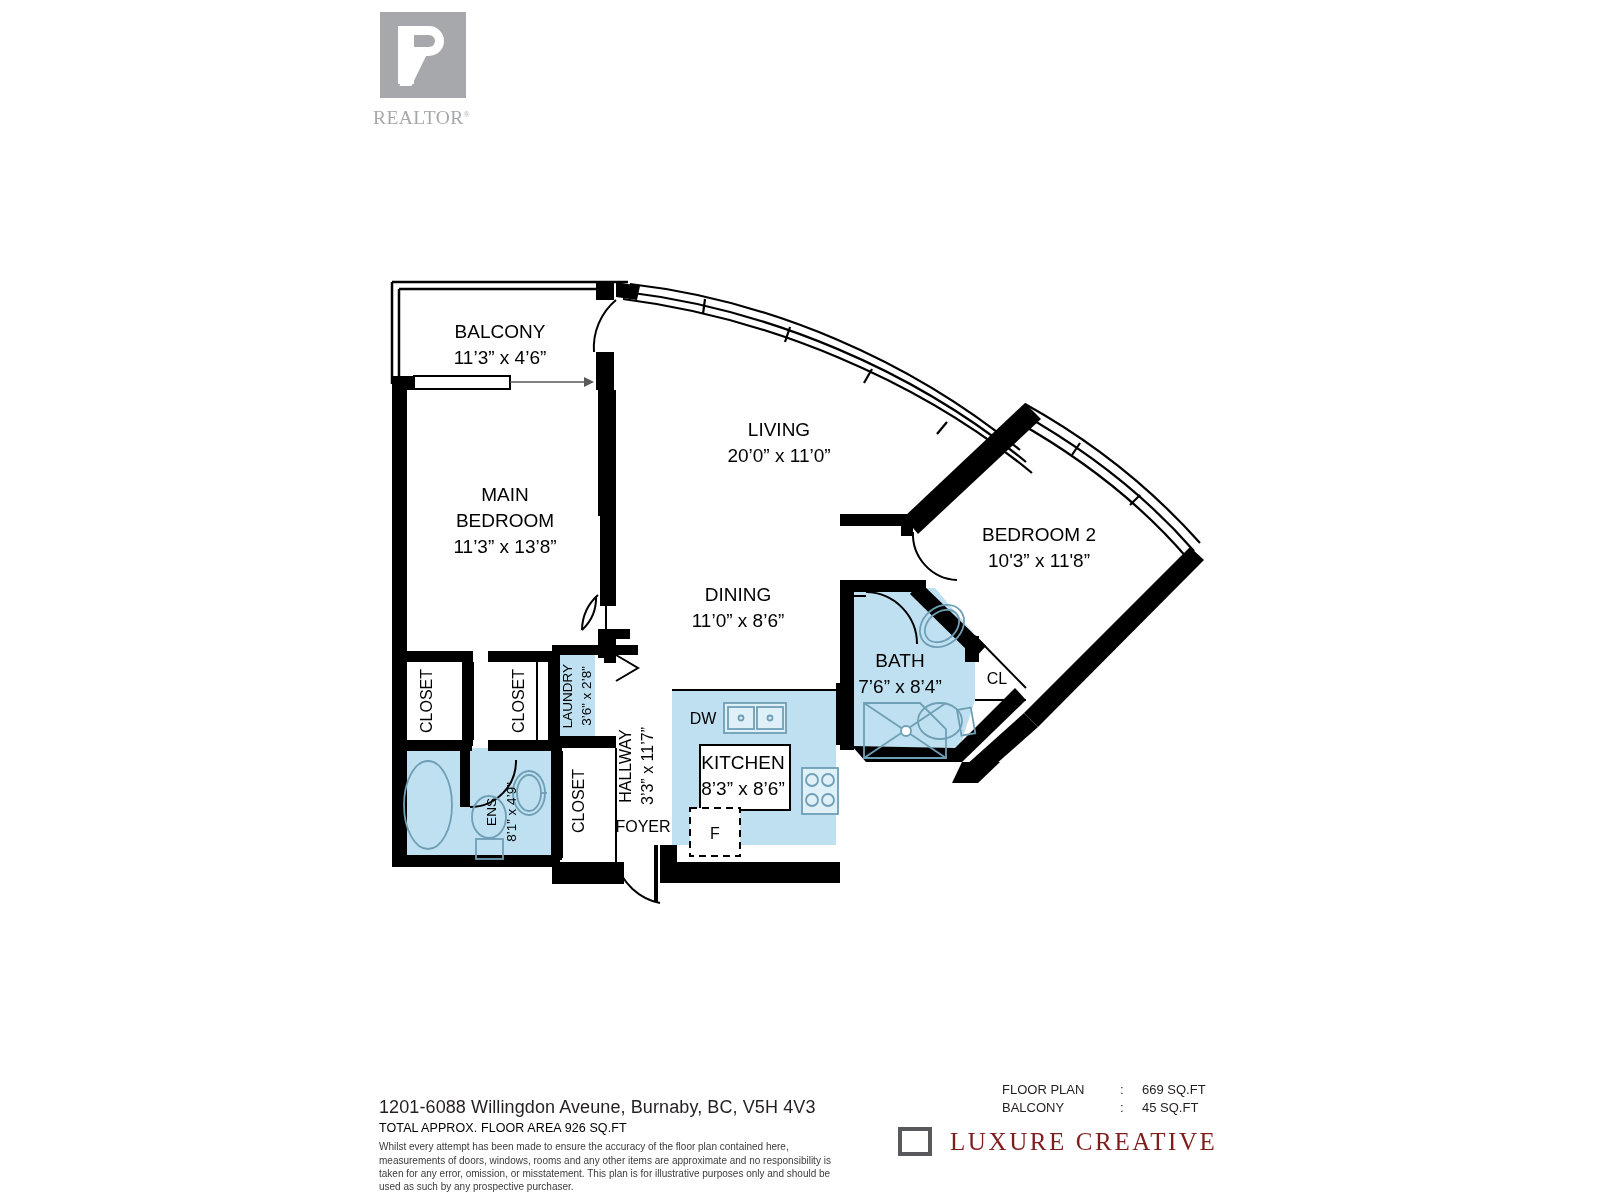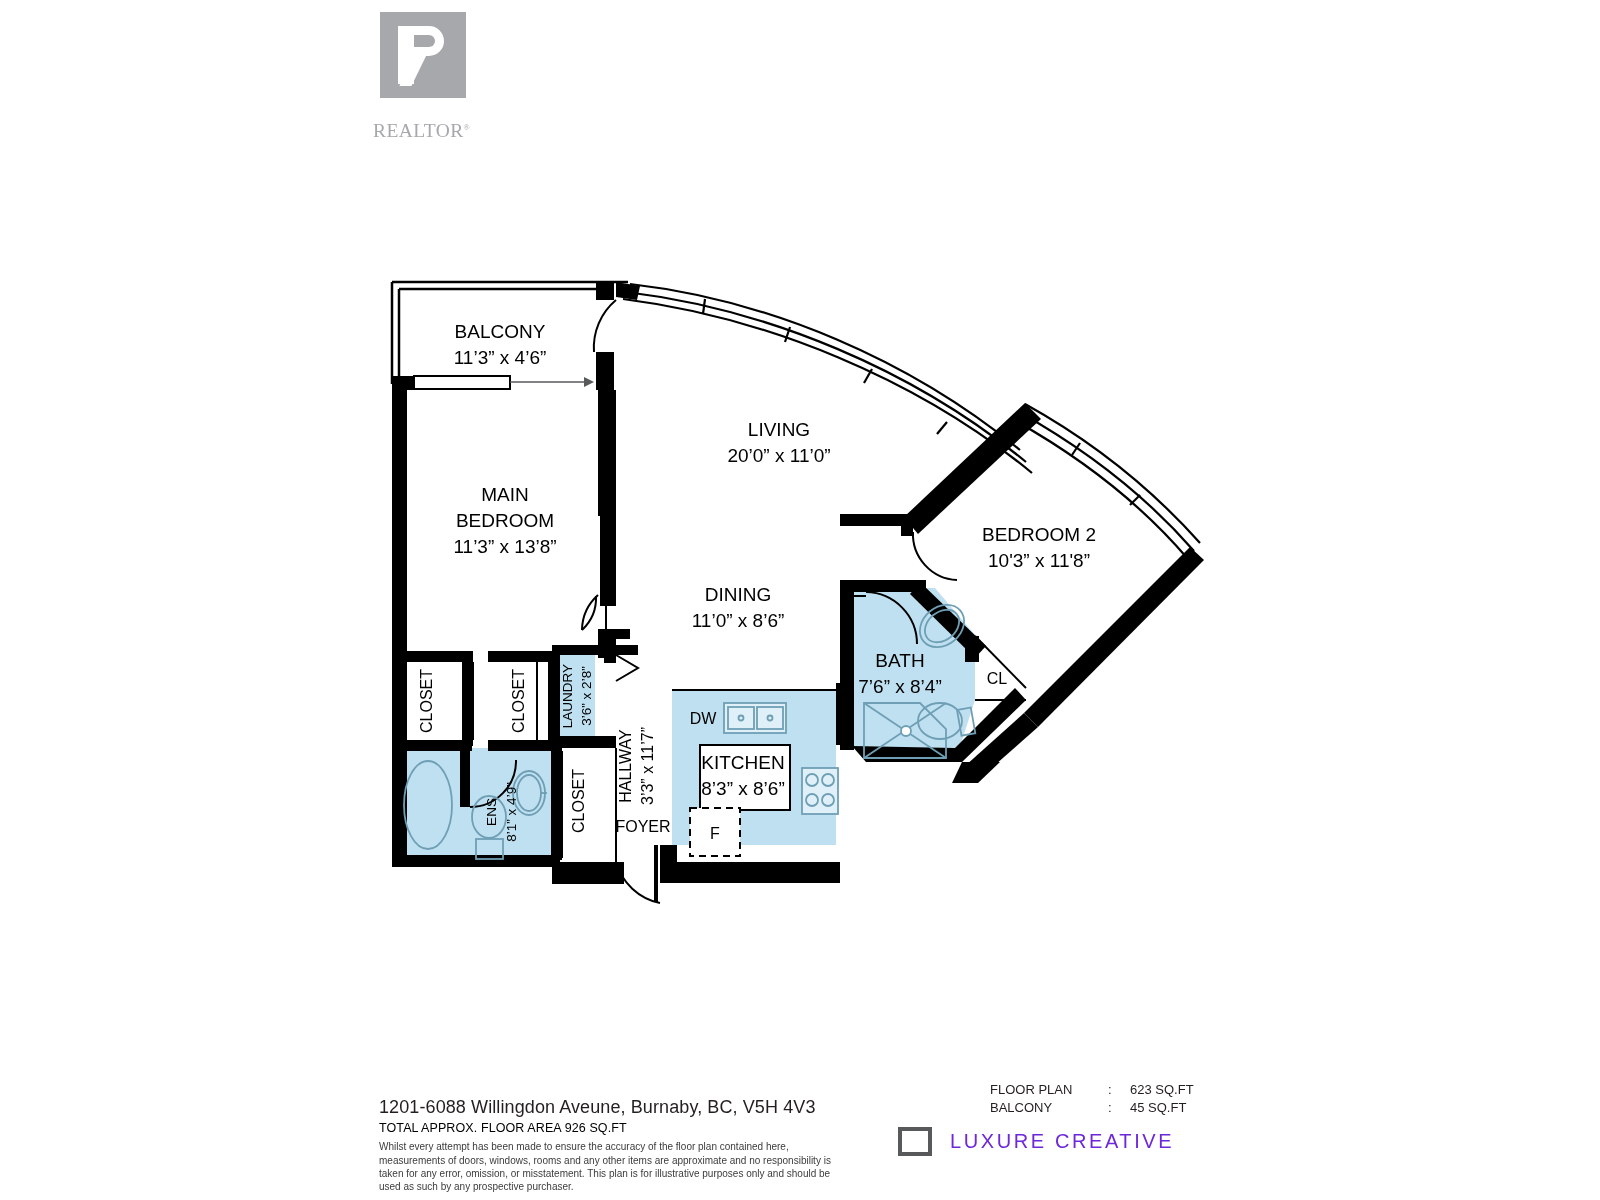--- a/index.html
+++ b/index.html
@@ -60,21 +60,21 @@
     position: absolute;
     left: 36px;
     top: 40px;
     width: 12px;
     height: 34px;
     background: #ffffff;
     transform: skewX(-26deg);
     transform-origin: top left;
   }
   #realtor-logo .wordmark {
-    margin-top: 22px;
+    margin-top: 9px;
     font-size: 19.5px;
     letter-spacing: 0.4px;
     color: #a6a8ab;
     font-family: "Liberation Serif", serif;
     font-weight: 400;
   }
   #realtor-logo .wordmark sup {
     font-size: 8px;
     vertical-align: super;
   }
@@ -118,45 +118,46 @@
   }
 
   #footer-stats {
     position: absolute;
     left: 990px;
     top: 1081px;
     font-size: 13px;
     color: #231f20;
     line-height: 1.35;
   }
-  #footer-stats table { border-collapse: collapse; }
+  #footer-stats table { border-collapse: collapse; margin-left: 12px; }
   #footer-stats td { padding: 0; font-size: 13px; white-space: nowrap; }
   #footer-stats td.lbl { width: 118px; }
   #footer-stats td.colon { width: 22px; }
 
   #brand-logo {
     position: absolute;
     left: 898px;
     top: 1127px;
     display: flex;
     align-items: center;
     gap: 18px;
   }
   #brand-logo .sq {
     width: 34px;
     height: 29px;
     border: 4px solid #58595b;
     box-sizing: border-box;
     background: #ffffff;
   }
   #brand-logo .brandname {
-    font-size: 20px;
+    font-size: 25px;
     letter-spacing: 2.6px;
-    color: #6d28d9;
+    color: #7f1d1d;
     font-weight: 400;
+    font-family: Liberation Serif, serif;
   }
 
   
   .rm-name { font-family: "Liberation Sans", sans-serif; font-size: 19px; fill: #000000; }
   .rm-dim  { font-family: "Liberation Sans", sans-serif; font-size: 19px; fill: #000000; }
   .rm-small{ font-family: "Liberation Sans", sans-serif; font-size: 16px; fill: #000000; }
   .rm-tiny { font-family: "Liberation Sans", sans-serif; font-size: 13.5px; fill: #000000; }
 </style>
 </head>
 <body>
@@ -411,21 +412,21 @@
     <div class="total">TOTAL APPROX. FLOOR AREA 926 SQ.FT</div>
     <div class="disclaimer">Whilst every attempt has been made to ensure the accuracy of the floor plan contained here, measurements of doors, windows, rooms and any other items are approximate and no responsibility is taken for any error, omission, or misstatement. This plan is for illustrative purposes only and should be used as such by any prospective purchaser.</div>
   </div>
 
   <div id="footer-stats">
     <table>
       <tbody>
           <tr>
         <td class="lbl">FLOOR PLAN</td>
         <td class="colon">:</td>
-        <td class="val">623 SQ.FT</td>
+        <td class="val">669 SQ.FT</td>
       </tr>
       <tr>
         <td class="lbl">BALCONY</td>
         <td class="colon">:</td>
         <td class="val">45 SQ.FT</td>
       </tr>
     </tbody>
       </table>
   </div>
 

